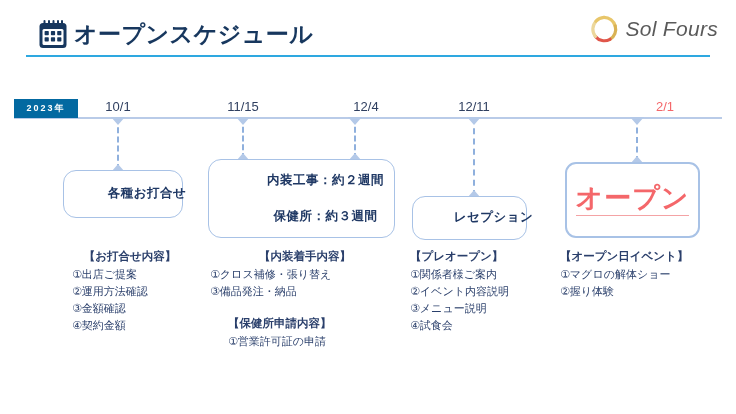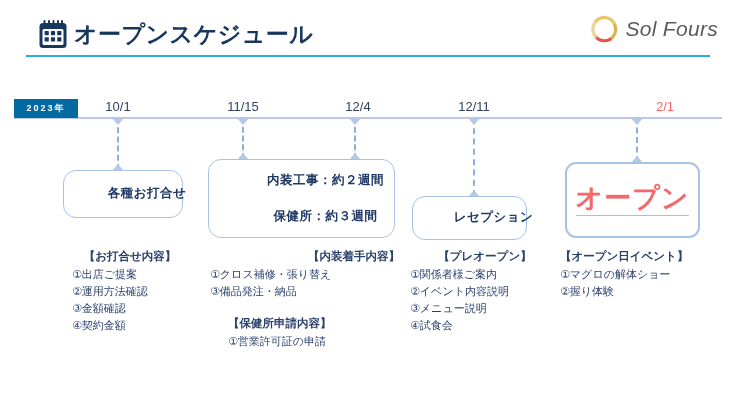--- a/index.html
+++ b/index.html
@@ -121,21 +121,21 @@
       </svg>
     </span>
     <span class="logo-text">Sol Fours</span>
   </div>
 
   <div class="axis-line"></div>
   <div class="year-badge">2023年</div>
 
   <div class="tick-label" style="left:118px">10/1</div>
   <div class="tick-label" style="left:243px">11/15</div>
-  <div class="tick-label" style="left:358px">12/4</div>
+  <div class="tick-label" style="left:366px">12/4</div>
   <div class="tick-label" style="left:474px">12/11</div>
   <div class="tick-label accent" style="left:637px">2/1</div>
 
   <div class="conn" style="left:118px;top:118px;height:52px">
     <span class="dash"></span>
     <span class="tri-dn"></span>
     <span class="tri-up"></span>
   </div>
   <div class="conn" style="left:243px;top:118px;height:41px">
     <span class="dash"></span>
@@ -177,31 +177,31 @@
 
   <div class="col" style="left:50px;top:248px;width:160px">
     <div class="h">【お打合せ内容】</div>
     <div class="it" style="padding-left:22px">①出店ご提案</div>
     <div class="it" style="padding-left:22px">②運用方法確認</div>
     <div class="it" style="padding-left:22px">③金額確認</div>
     <div class="it" style="padding-left:22px">④契約金額</div>
   </div>
 
   <div class="col" style="left:200px;top:248px;width:200px">
-    <div class="h" style="text-align:right;padding-left:10px">【内装着手内容】</div>
+    <div class="h" style="text-align:center;padding-left:10px">【内装着手内容】</div>
     <div class="it" style="padding-left:10px">①クロス補修・張り替え</div>
     <div class="it" style="padding-left:10px">③備品発注・納品</div>
     <div class="sub">
       <div class="h" style="text-align:left;padding-left:28px">【保健所申請内容】</div>
       <div class="it" style="padding-left:28px">①営業許可証の申請</div>
     </div>
   </div>
 
   <div class="col" style="left:410px;top:248px;width:150px">
-    <div class="h" style="text-align:center">【プレオープン】</div>
+    <div class="h" style="text-align:left">【プレオープン】</div>
     <div class="it">①関係者様ご案内</div>
     <div class="it">②イベント内容説明</div>
     <div class="it">③メニュー説明</div>
     <div class="it">④試食会</div>
   </div>
 
   <div class="col" style="left:560px;top:248px;width:170px">
     <div class="h" style="text-align:left">【オープン日イベント】</div>
     <div class="it">①マグロの解体ショー</div>
     <div class="it">②握り体験</div>

